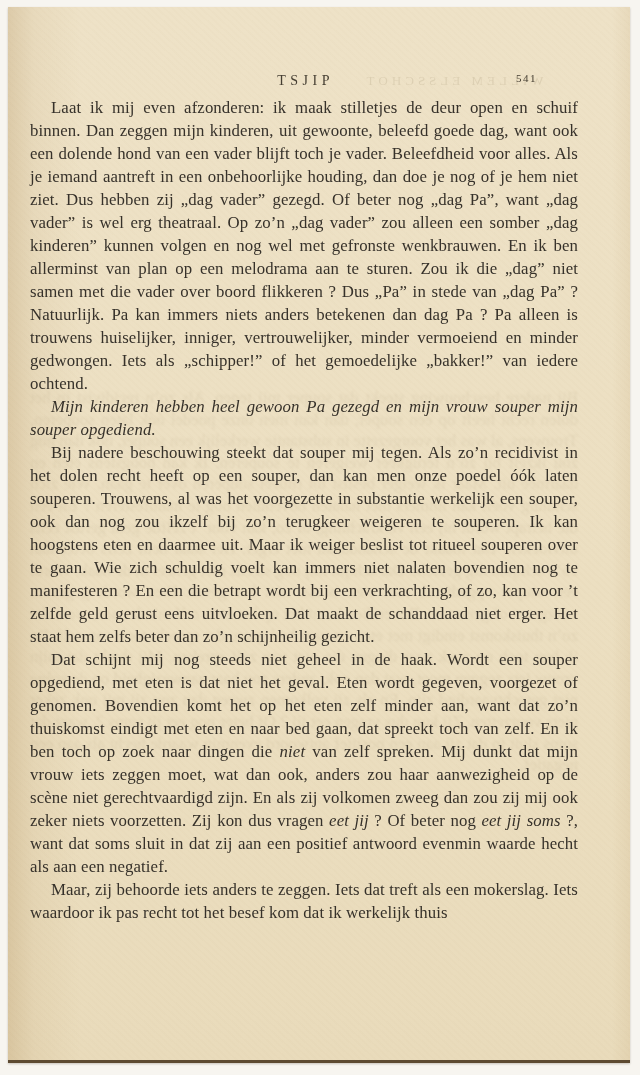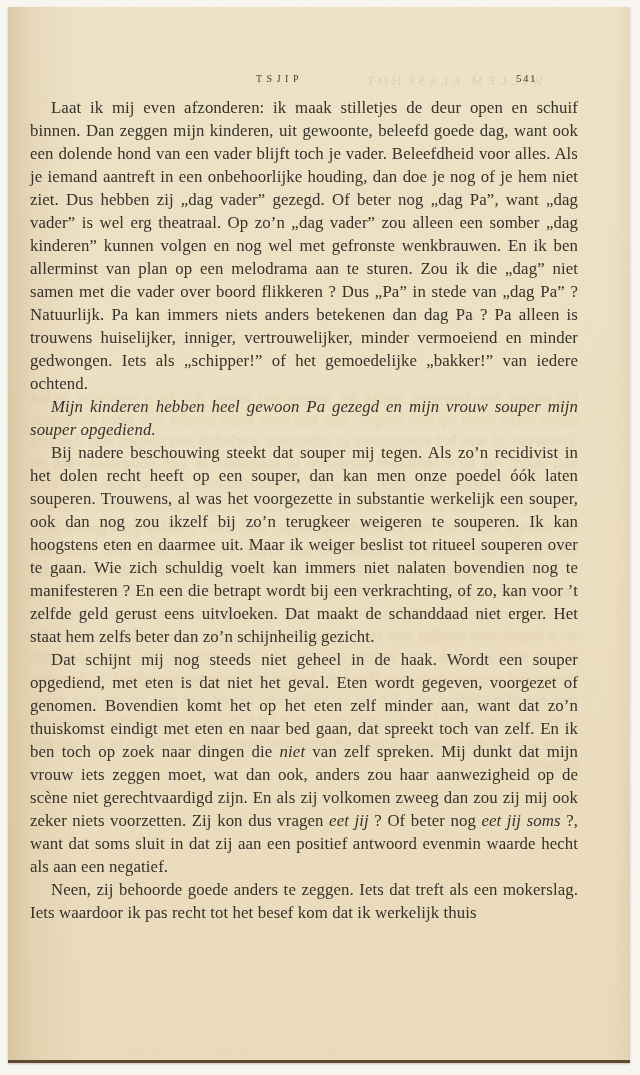--- a/index.html
+++ b/index.html
@@ -30,22 +30,22 @@
   }
   .ghost-body{
     position:absolute;top:380px;left:22px;width:548px;height:560px;
     transform:scaleX(-1);
     font-size:16.8px;line-height:21.6px;text-align:justify;
     color:#8a7a58;opacity:.10;filter:blur(.8px);overflow:hidden;
   }
   
   .running-head{position:absolute;top:66px;left:0;width:100%;height:22px;color:#453e32;}
   .rh-title{
-    position:absolute;left:248px;width:90px;text-align:left;
-    font-size:10px;letter-spacing:4.5px;font-variant:small-caps;
+    position:absolute;left:236px;width:90px;text-align:right;
+    font-size:14px;letter-spacing:4.5px;font-variant:small-caps;
     text-transform:uppercase;
   }
   .rh-folio{
     position:absolute;right:93px;top:-1px;
     font-size:11px;letter-spacing:1.5px;
   }
   
   .text-block{
     position:absolute;top:89px;left:22px;width:548px;
     font-size:16.8px;line-height:23px;text-align:justify;
@@ -69,17 +69,17 @@
     <div class="running-head">
       <span class="rh-title">TSJIP</span>
       <span class="rh-folio">541</span>
     </div>
 
     <div class="text-block" id="text-block">
         <p class="roman"><span>Laat ik mij even afzonderen: ik maak stilletjes de deur open en schuif binnen. Dan zeggen mijn kinderen, uit gewoonte, beleefd goede dag, want ook een dolende hond van een vader blijft toch je vader. Beleefdheid voor alles. Als je iemand aantreft in een onbehoorlijke houding, dan doe je nog of je hem niet ziet. Dus hebben zij „dag vader” gezegd. Of beter nog „dag Pa”, want „dag vader” is wel erg theatraal. Op zo’n „dag vader” zou alleen een somber „dag kinderen” kunnen volgen en nog wel met gefronste wenkbrauwen. En ik ben allerminst van plan op een melodrama aan te sturen. Zou ik die „dag” niet samen met die vader over boord flikkeren&nbsp;? Dus „Pa” in stede van „dag Pa”&nbsp;? Natuurlijk. Pa kan immers niets anders betekenen dan dag Pa&nbsp;? Pa alleen is trouwens huiselijker, inniger, vertrouwelijker, minder vermoeiend en minder gedwongen. Iets als „schipper!” of het gemoedelijke „bakker!” van iedere ochtend.</span></p>
         <p class="italic"><em>Mijn kinderen hebben heel gewoon Pa gezegd en mijn vrouw souper mijn souper opgediend.</em></p>
         <p class="roman"><span>Bij nadere beschouwing steekt dat souper mij tegen. Als zo’n recidivist in het dolen recht heeft op een souper, dan kan men onze poedel óók laten souperen. Trouwens, al was het voorgezette in substantie werkelijk een souper, ook dan nog zou ikzelf bij zo’n terugkeer weigeren te souperen. Ik kan hoogstens eten en daarmee uit. Maar ik weiger beslist tot ritueel souperen over te gaan. Wie zich schuldig voelt kan immers niet nalaten bovendien nog te manifesteren&nbsp;? En een die betrapt wordt bij een verkrachting, of zo, kan voor ’t zelfde geld gerust eens uitvloeken. Dat maakt de schanddaad niet erger. Het staat hem zelfs beter dan zo’n schijnheilig gezicht.</span></p>
         <p class="roman"><span>Dat schijnt mij nog steeds niet geheel in de haak. Wordt een souper opgediend, met eten is dat niet het geval. Eten wordt gegeven, voorgezet of genomen. Bovendien komt het op het eten zelf minder aan, want dat zo’n thuiskomst eindigt met eten en naar bed gaan, dat spreekt toch van zelf. En ik ben toch op zoek naar dingen die </span><em>niet</em><span> van zelf spreken. Mij dunkt dat mijn vrouw iets zeggen moet, wat dan ook, anders zou haar aanwezigheid op de scène niet gerechtvaardigd zijn. En als zij volkomen zweeg dan zou zij mij ook zeker niets voorzetten. Zij kon dus vragen </span><em>eet jij</em><span>&nbsp;? Of beter nog </span><em>eet jij soms</em><span>&nbsp;?, want dat soms sluit in dat zij aan een positief antwoord evenmin waarde hecht als aan een negatief.</span></p>
-        <p class="roman"><span>Neen, zij behoorde goede anders te zeggen. Iets dat treft als een mokerslag. Iets waardoor ik pas recht tot het besef kom dat ik werkelijk thuis</span></p>
+        <p class="roman"><span>Maar, zij behoorde iets anders te zeggen. Iets dat treft als een mokerslag. Iets waardoor ik pas recht tot het besef kom dat ik werkelijk thuis</span></p>
       </div>
 
   </div>
 </div>
 
 </body></html>

